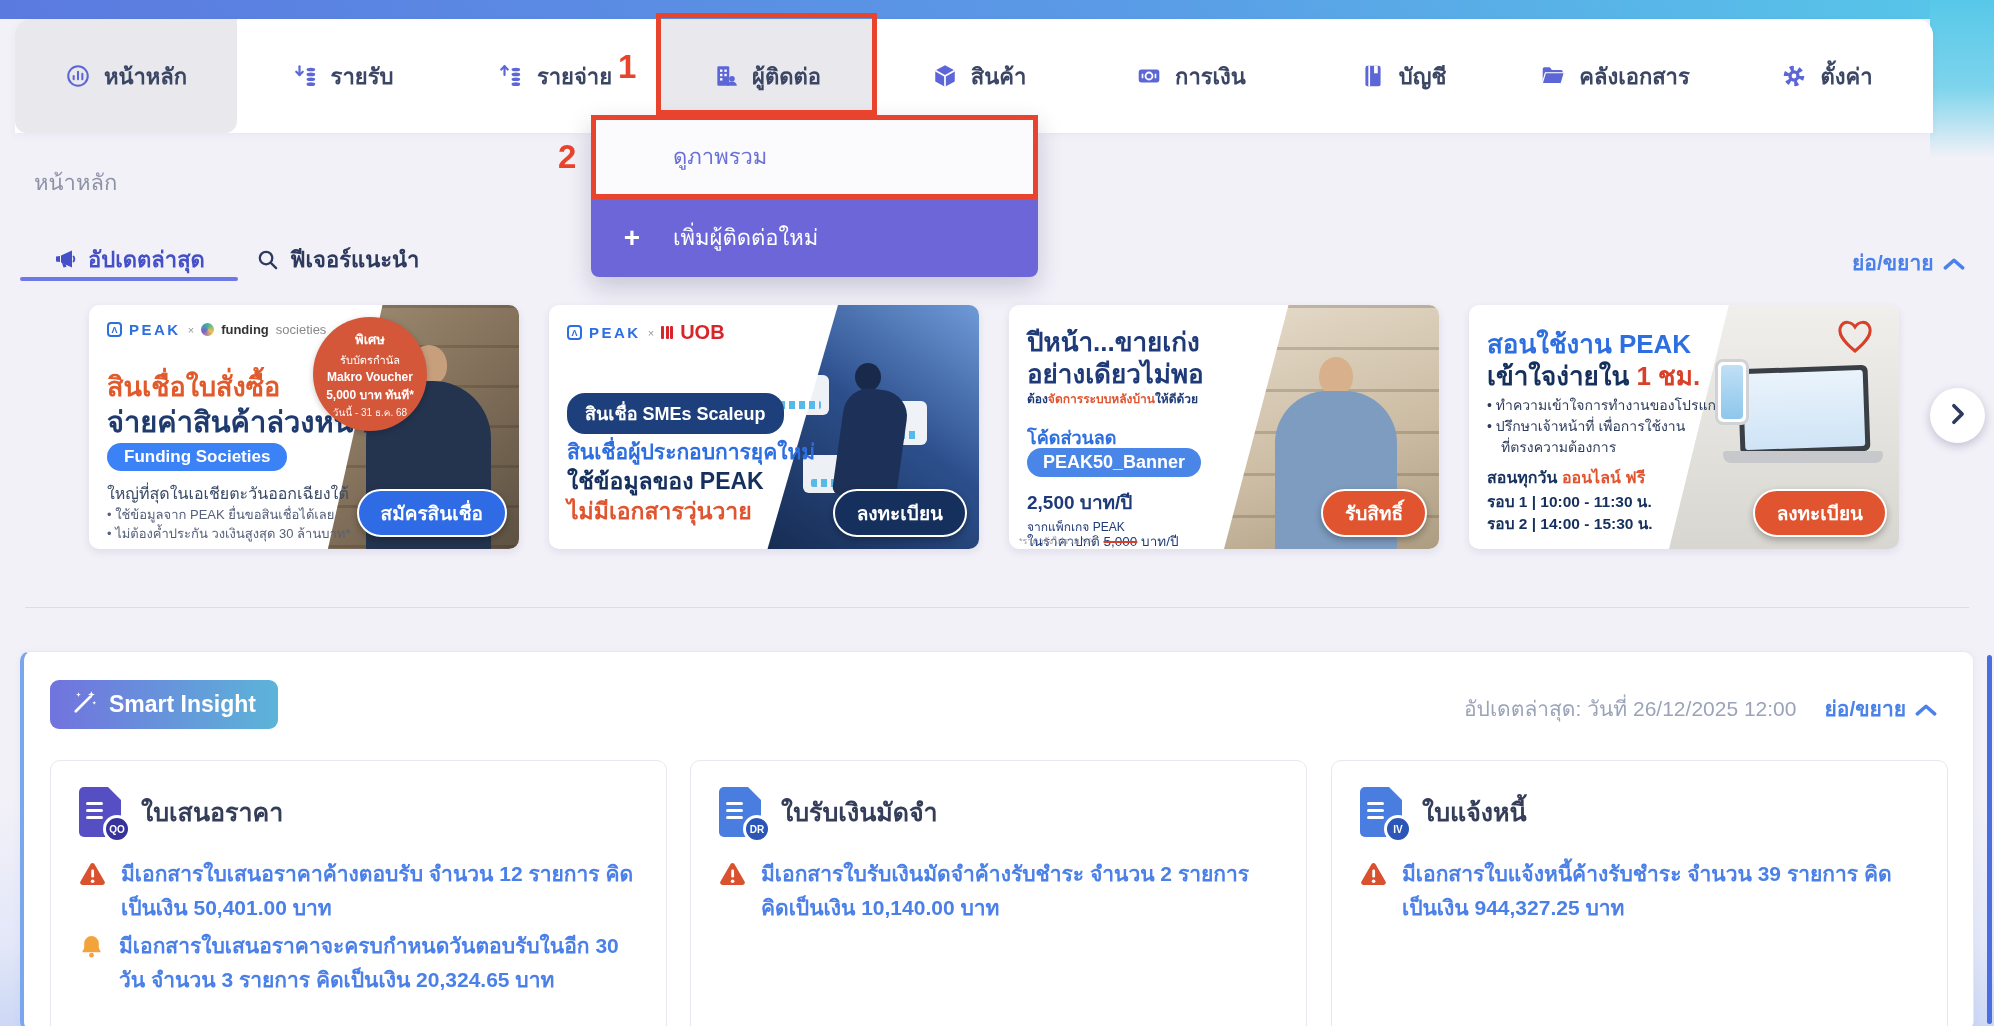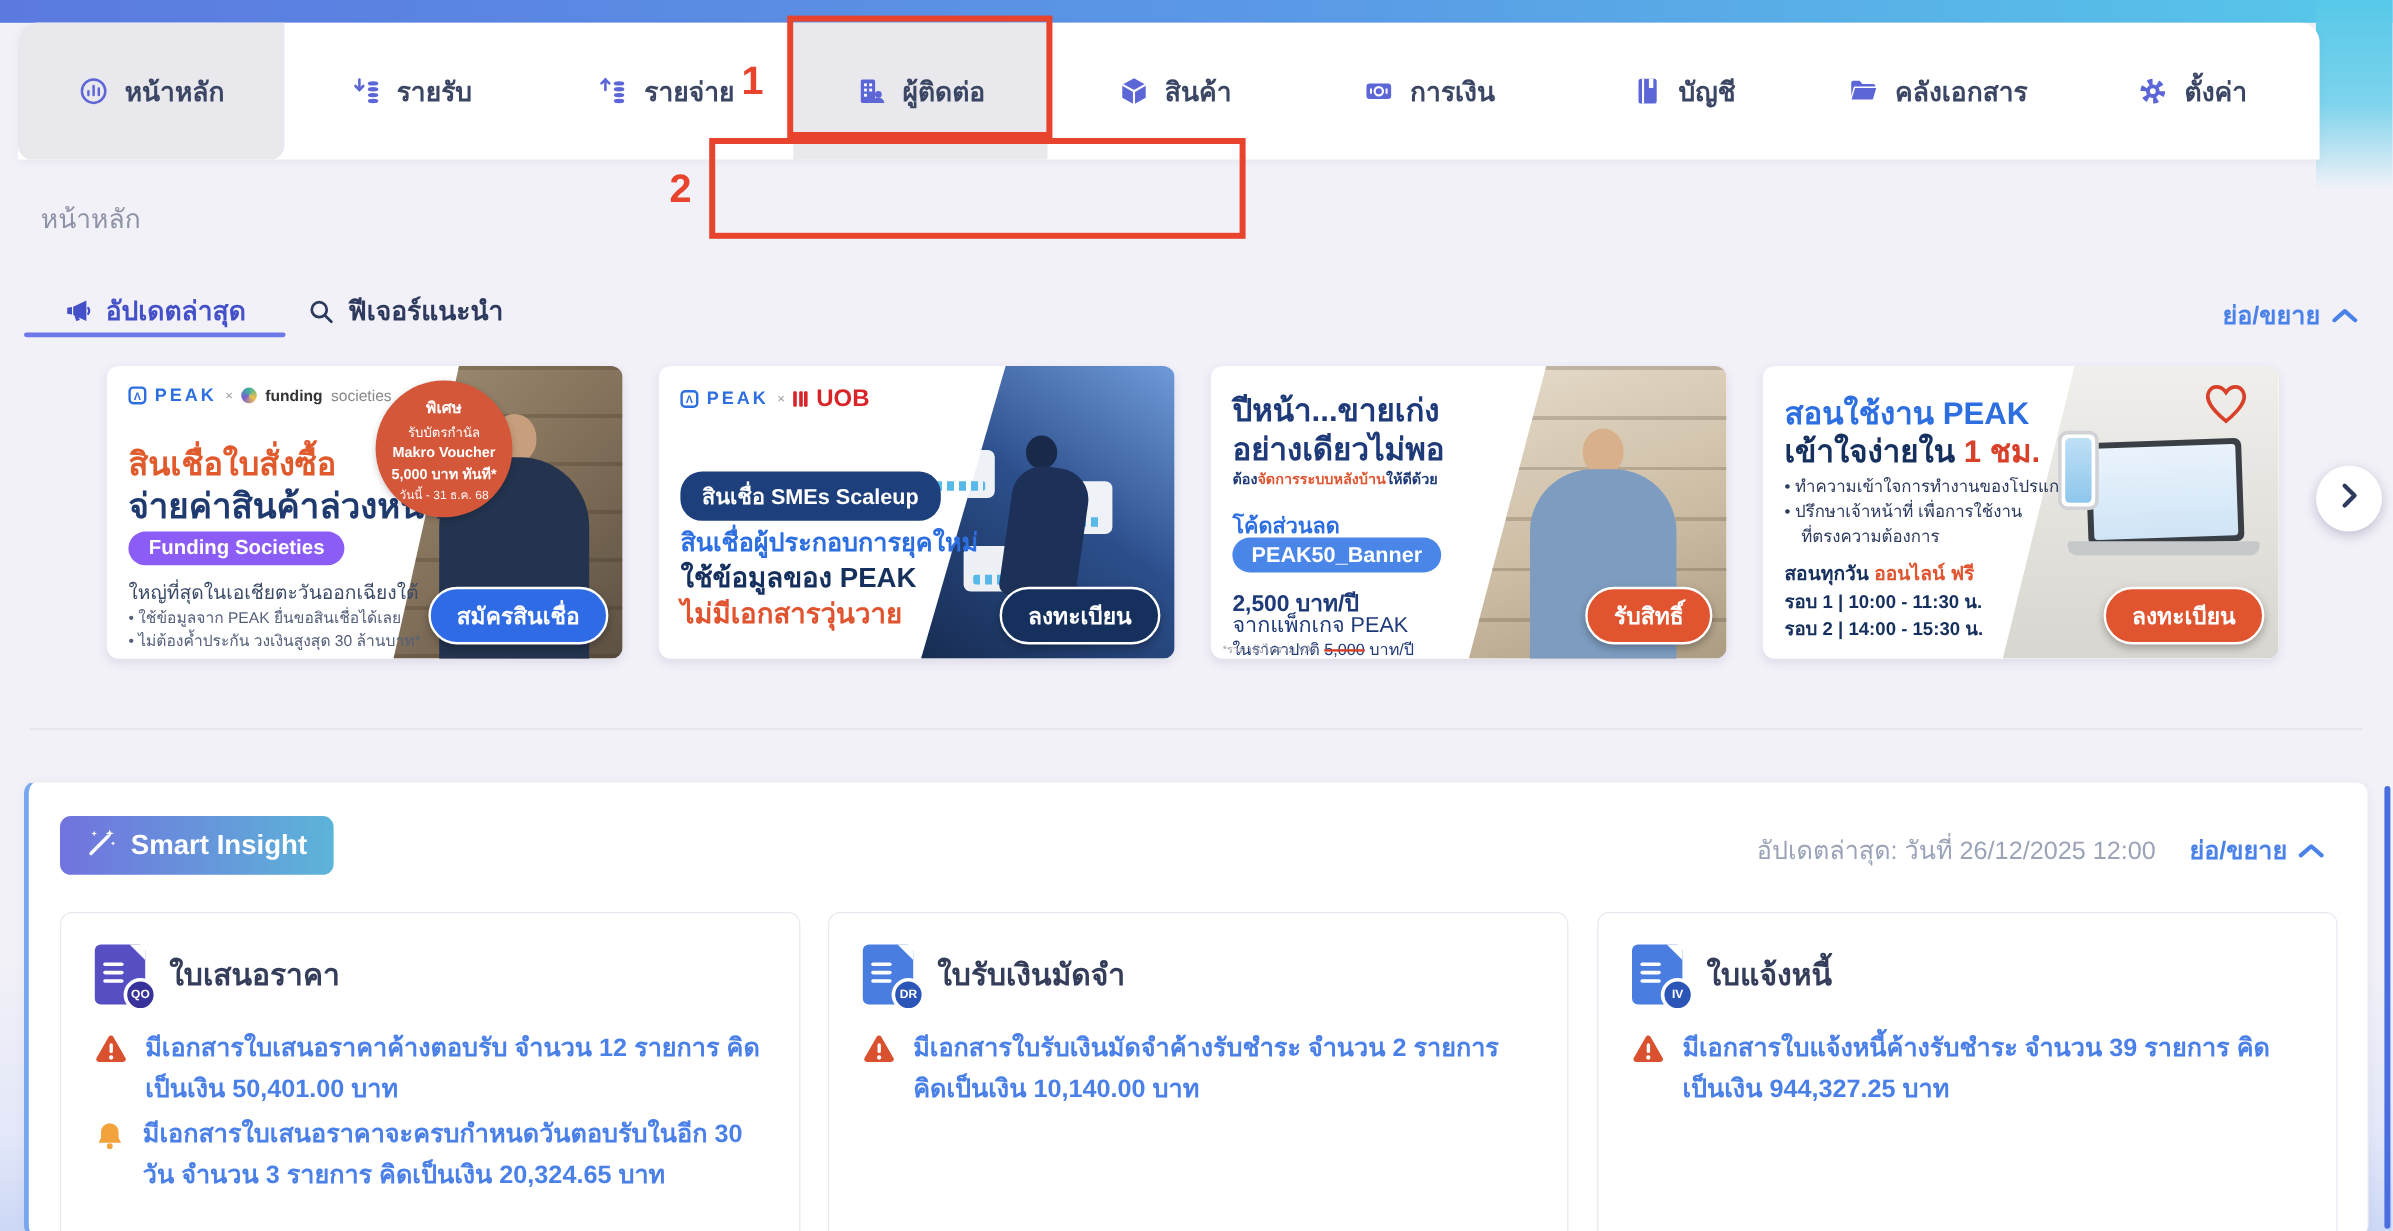--- a/index.html
+++ b/index.html
@@ -72,21 +72,21 @@
   .b1-badge{position:absolute;left:224px;top:12px;width:114px;height:114px;border-radius:50%;
       background:#d4573a;color:#fff;text-align:center;display:flex;flex-direction:column;
       justify-content:center;gap:1px;z-index:3;box-shadow:0 2px 6px rgba(0,0,0,.2);}
   .b1-badge .bl1{font-size:13px;font-weight:bold;}
   .b1-badge .bl2{font-size:11px;}
   .b1-badge .bl3{font-size:12px;font-weight:bold;}
   .b1-badge .bl4{font-size:12px;font-weight:bold;}
   .b1-badge .bl5{font-size:10px;opacity:.95;}
   .b1-t1{left:18px;top:60px;font-size:27px;font-weight:bold;color:#e05a2b;}
   .b1-t2{left:18px;top:94px;font-size:29px;font-weight:bold;color:#1e3a6e;}
-  .b1-pill{position:absolute;left:18px;top:138px;background:#8b5cf6;padding:4px 17px;font-size:17px;}
+  .b1-pill{position:absolute;left:18px;top:138px;background:#3b82f6;padding:4px 17px;font-size:17px;}
   .b1-sub{left:18px;top:176px;font-size:16px;color:#3a4a66;}
   .b1-bul{left:18px;top:200px;font-size:13px;color:#55607a;line-height:19px;}
   
   .b2-photo{width:235px;background:linear-gradient(215deg,#6f9bd8 0%,#2c4f8c 45%,#152a4e 100%);
       clip-path:polygon(40% 0,100% 0,100% 100%,10% 100%);}
   .chartcard{position:absolute;background:rgba(255,255,255,.92);border-radius:6px;z-index:2;}
   .chartcard i{position:absolute;left:8px;bottom:6px;right:8px;height:8px;border-radius:2px;
       background:repeating-linear-gradient(90deg,#58b8e8 0 6px,rgba(0,0,0,0) 6px 10px);}
   .b2-man-head{position:absolute;right:98px;top:58px;width:26px;height:28px;border-radius:50%;background:#19294a;z-index:3;}
   .b2-man-body{position:absolute;right:76px;top:84px;width:64px;height:110px;border-radius:26px 26px 8px 8px;
@@ -102,21 +102,21 @@
       clip-path:polygon(30% 0,100% 0,100% 100%,0 100%);}
   .b3-head{position:absolute;right:86px;top:52px;width:34px;height:38px;border-radius:50% 50% 46% 46%;background:#d8b18c;z-index:2;}
   .b3-body{position:absolute;right:42px;top:86px;width:122px;height:158px;border-radius:52px 52px 0 0;background:#7d9cc0;z-index:2;}
   .b3-t1{left:18px;top:16px;font-size:26px;font-weight:bold;color:#1e3a78;}
   .b3-t2{left:18px;top:48px;font-size:26px;font-weight:bold;color:#1e3a78;}
   .b3-l3{left:18px;top:84px;font-size:12px;font-weight:bold;color:#1e3a78;}
   .b3-l3 .hl{color:#e05530;}
   .b3-code-label{left:18px;top:118px;font-size:18px;font-weight:bold;color:#2d6fe0;}
   .b3-pill{position:absolute;left:18px;top:143px;background:#4a86e8;padding:4px 16px;font-size:18px;}
   .b3-price{left:18px;top:182px;font-size:19px;font-weight:bold;color:#1e3a78;}
-  .b3-src{left:18px;top:201px;font-size:18px;color:#1e3a78;}
+  .b3-src{left:18px;top:212px;font-size:12px;color:#1e3a78;}
   .b3-normal{left:18px;top:225px;font-size:13.5px;color:#1e3a78;}
   .b3-normal .strike{text-decoration:line-through;text-decoration-color:#d8402a;text-decoration-thickness:2px;}
   .b3-vat{left:10px;top:229px;font-size:9px;color:#9a9aa6;}
   
   .b4-photo{width:230px;background:linear-gradient(180deg,#f0efec 0%,#d8d6d0 100%);
       clip-path:polygon(26% 0,100% 0,100% 100%,0 100%);}
   .laptop-screen{position:absolute;right:30px;top:62px;width:130px;height:86px;background:#3a3f46;
       border-radius:6px;padding:5px;z-index:2;transform:rotate(-2deg);}
   .laptop-screen i{display:block;width:100%;height:100%;border-radius:3px;
       background:linear-gradient(180deg,#eaf3fc 0%,#cfe4f6 100%);}
@@ -279,20 +279,29 @@
             <circle cx="12" cy="12" r="2.2" fill="#fff"></circle>
           </svg>
       </span>
       <span>ตั้งค่า</span>
     </div>
   </div>
 
   <div class="redbox" style="left:656px;top:13px;width:221px;height:102px;"></div>
   <div class="annot" style="left:618px;top:48px;">1</div>
 
+  <div class="dropdown">
+    <div class="dd-overview">
+      <span>ดูภาพรวม</span>
+    </div>
+    <div class="dd-add">
+      <span class="plus">+</span>
+      <span>เพิ่มผู้ติดต่อใหม่</span>
+    </div>
+  </div>
 
   <div class="redbox" style="left:591px;top:115px;width:447px;height:84px;"></div>
   <div class="annot" style="left:558px;top:138px;">2</div>
 
   <div class="breadcrumb">หน้าหลัก</div>
 
   <div class="tab tab1">
     <span>
       <svg width="24" height="24" viewBox="0 0 24 24">
           <path d="M3 9.5v5l4 .6V8.9z" fill="#4450c8"></path>

